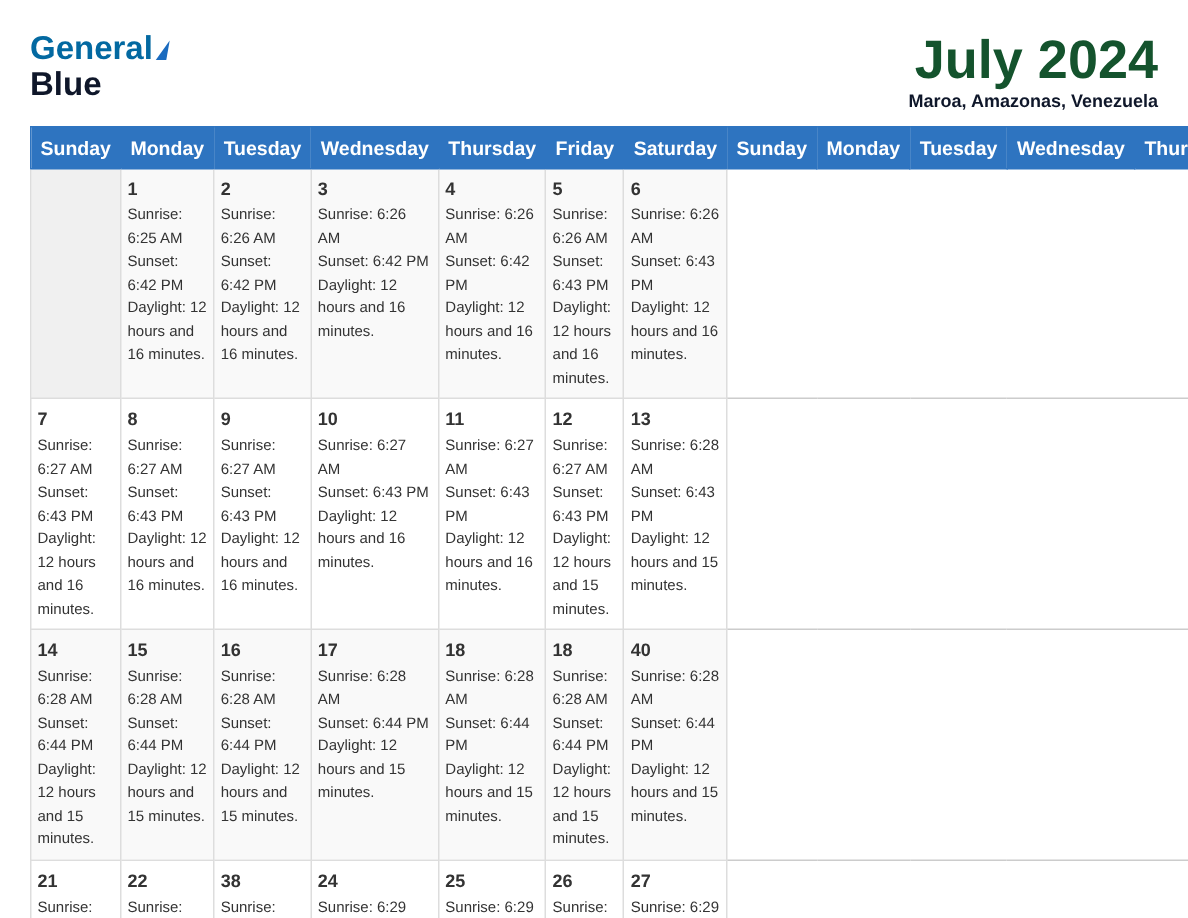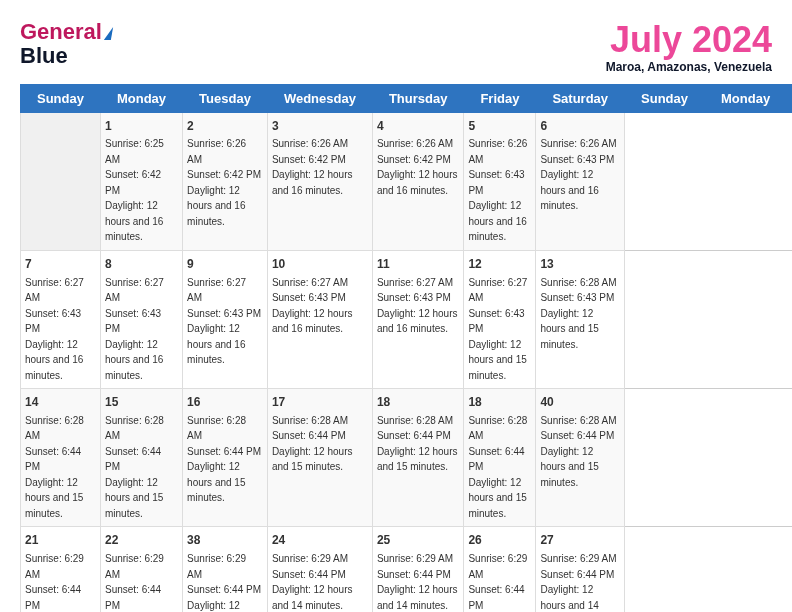--- a/index.html
+++ b/index.html
@@ -20,37 +20,37 @@
       display: flex;
       flex-direction: column;
       align-items: flex-start;
     }
     .title-area {
       text-align: right;
     }
     .month-title {
       font-size: 36px;
       font-weight: bold;
-      color: #ec4899;
+      color: #14532d;
       line-height: 1.1;
     }
     .location {
       font-size: 12px;
       color: #0f172a;
       font-weight: bold;
     }
     table {
       width: 100%;
       border-collapse: collapse;
       font-size: 11px;
     }
     thead tr th {
       background-color: #2e74c0;
       color: #fff;
-      padding: 6px 16px;
+      padding: 6px 6px;
       text-align: left;
       font-size: 13px;
       font-weight: bold;
       border: 1px solid #2e74c0;
     }
     tbody tr {
       border-bottom: 1px solid #ccc;
     }
     tbody td {
       vertical-align: top;
@@ -81,21 +81,21 @@
     }
     .empty-cell {
       background-color: #f0f0f0;
     }
   </style>
 </head>
 <body>
 
 <div class="header">
   <div class="logo">
-    <span style="font-size:22px;font-weight:bold;color:#be185d;line-height:1.1;">
+    <span style="font-size:22px;font-weight:bold;color:#0369a1;line-height:1.1;">
       General<span style="display:inline-block;width:0;height:0;border-left:7px solid transparent;border-right:0px solid transparent;border-bottom:13px solid #1a6bbf;margin-left:3px;vertical-align:middle;transform:skewX(-10deg);"></span>
     </span>
     <span style="font-size:22px;font-weight:bold;color:#0f172a;line-height:1.1;">Blue</span>
   </div>
   <div class="title-area">
     <div class="month-title">July 2024</div>
     <div class="location">Maroa, Amazonas, Venezuela</div>
   </div>
 </div>
 

